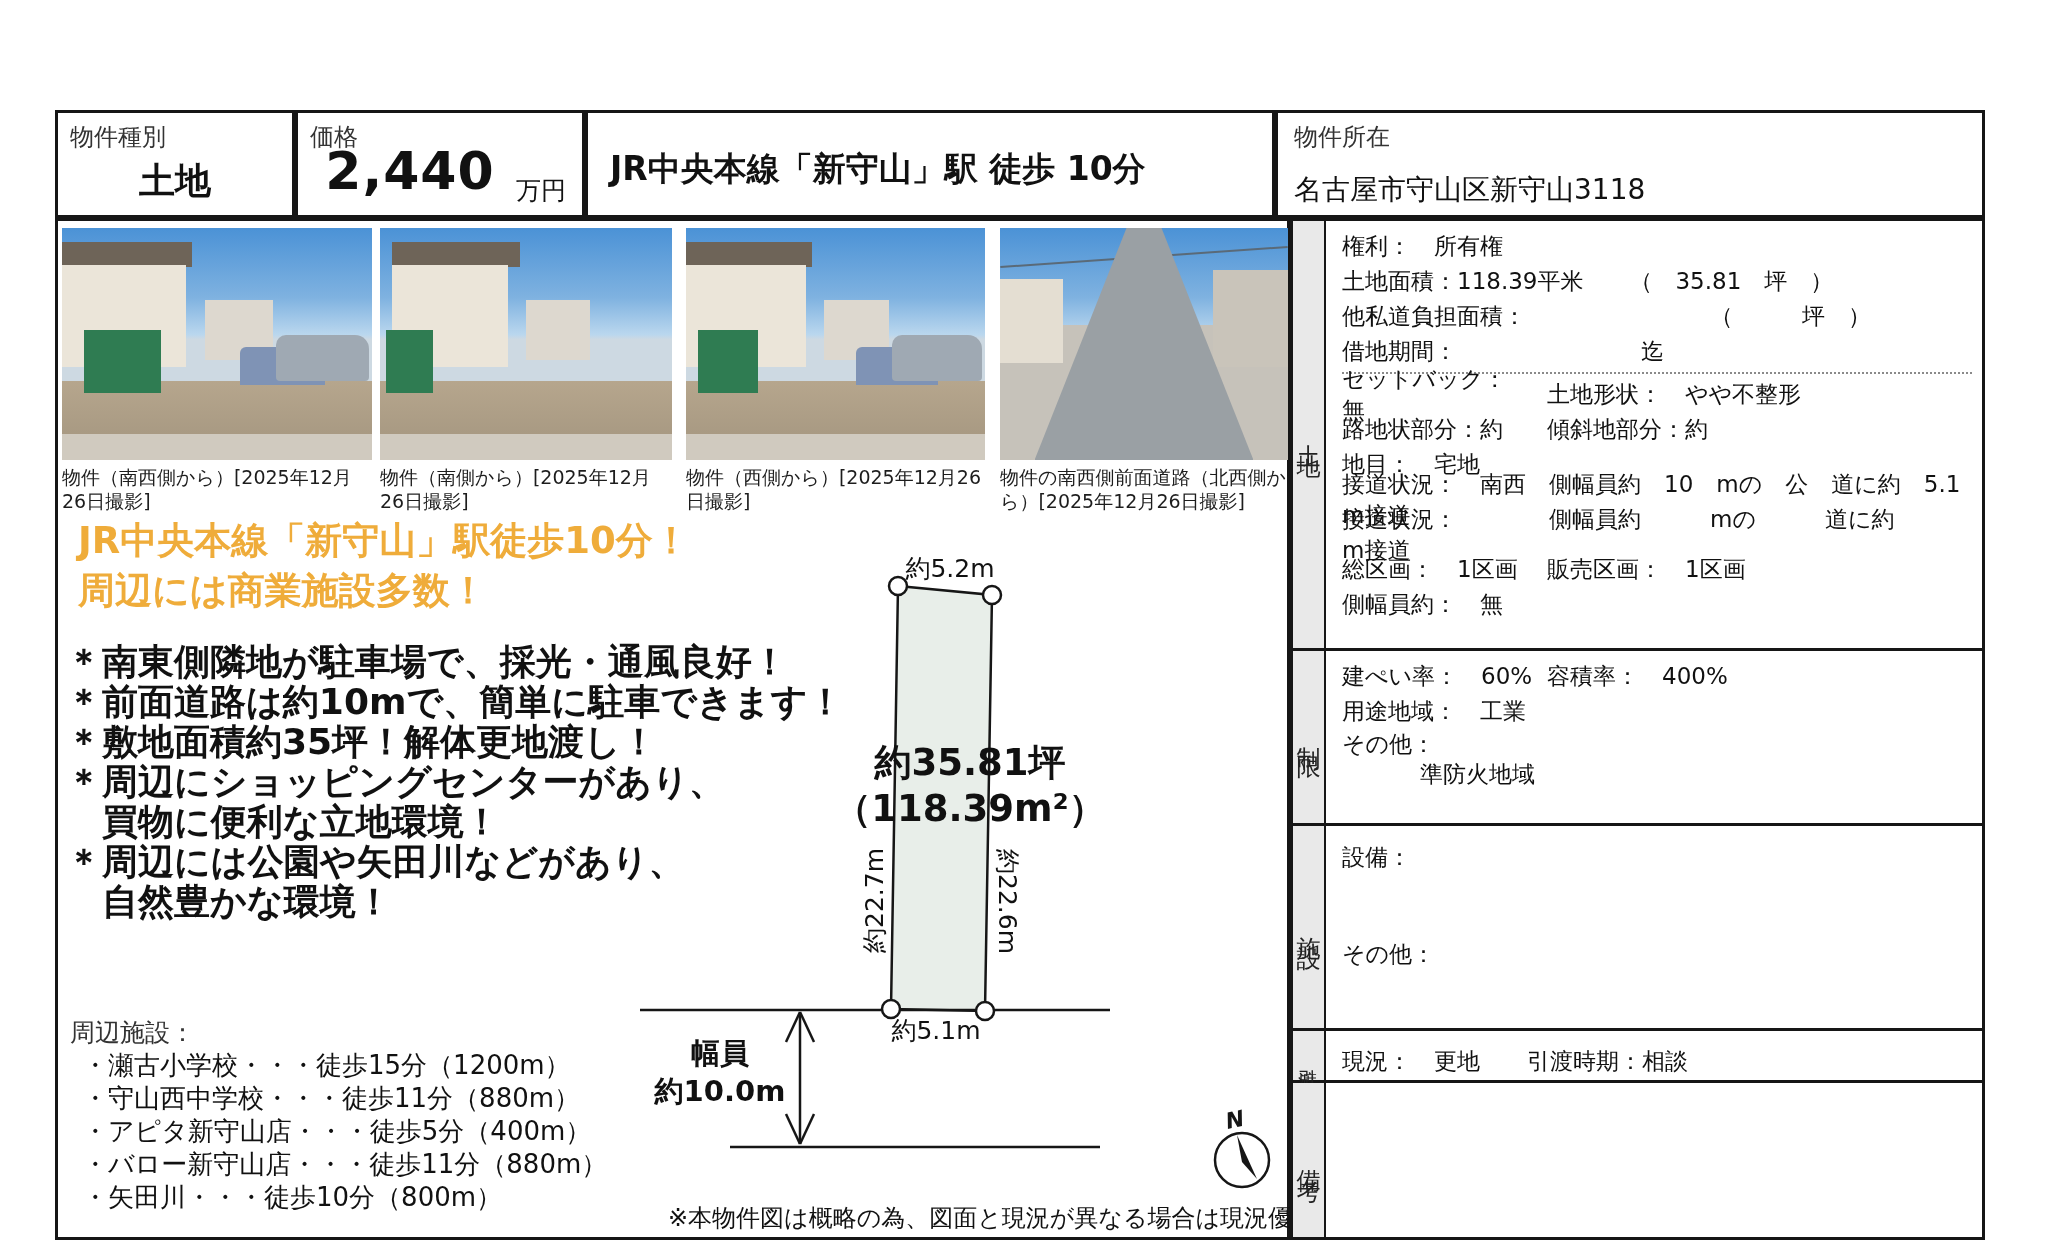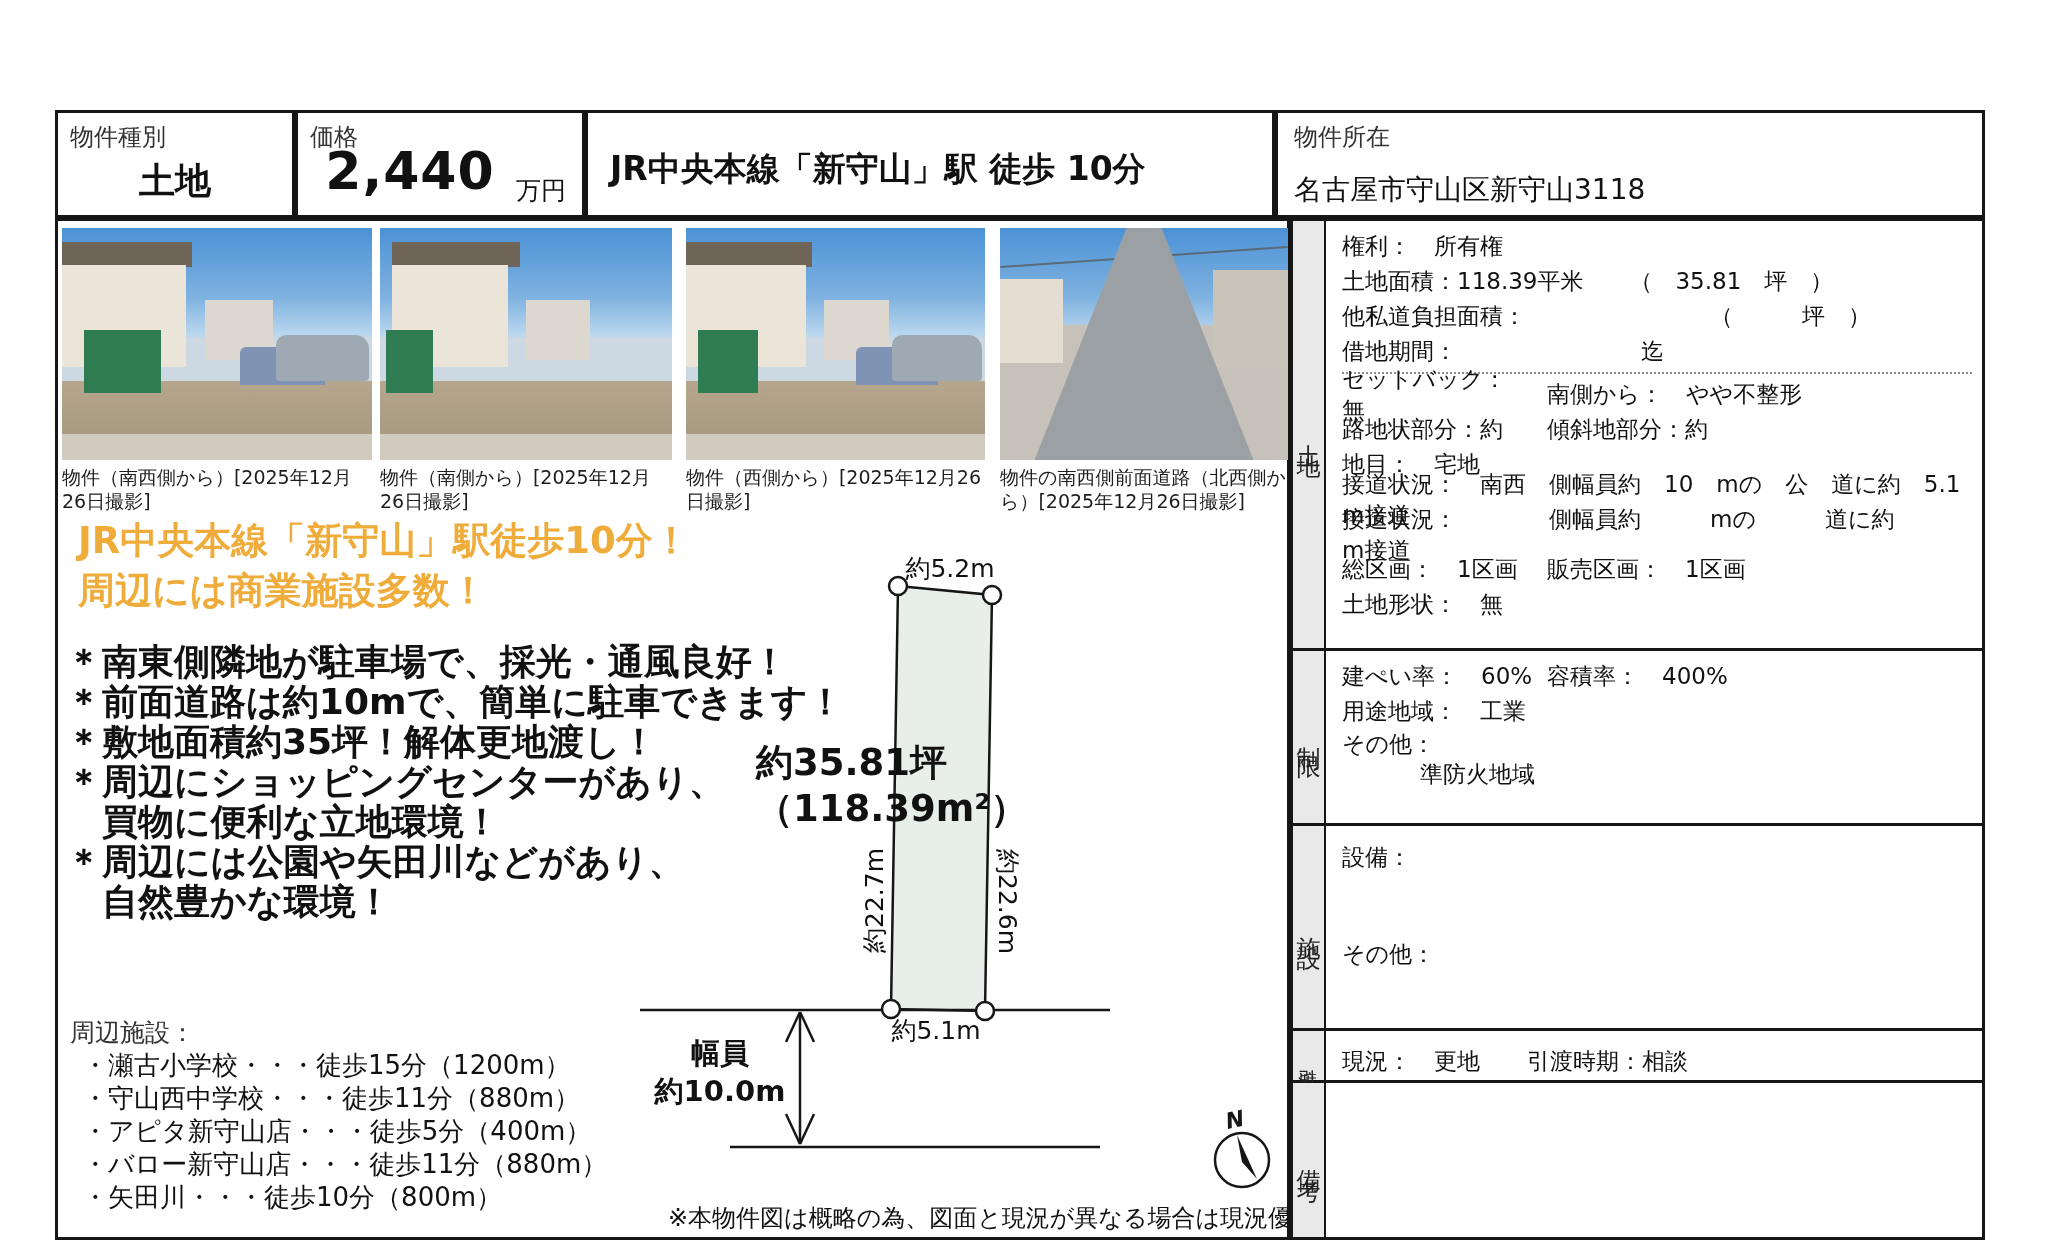--- a/index.html
+++ b/index.html
@@ -31,21 +31,21 @@
   .ph-bldg-r{position:absolute;right:0;top:18%;width:26%;height:42%;background:#c9c4ba;}
   .ph-wire{position:absolute;left:0;right:0;top:12%;height:2px;background:#5a6a78;transform:rotate(-4deg);}
   .caption{position:absolute;top:466px;font-size:19px;line-height:1.25;color:#1d1d1d;}
   
   .hl{position:absolute;left:78px;font-size:37px;font-weight:bold;color:#efac3a;}
   .sp{position:absolute;left:66px;font-size:36px;font-weight:bold;height:40px;}
   .fac-title{position:absolute;left:70px;top:1016px;font-size:25px;color:#333;}
   .fac-item{position:absolute;left:82px;font-size:26px;}
   
   .dlabel{position:absolute;font-size:25px;text-align:center;}
-  .area-label{position:absolute;left:756px;top:740px;width:340px;font-size:37px;font-weight:bold;line-height:46px;}
+  .area-label{position:absolute;left:800px;top:740px;width:340px;text-align:center;font-size:37px;font-weight:bold;line-height:46px;}
   .rot-l{transform:rotate(-90deg);}
   .rot-r{transform:rotate(90deg);}
   .road-w{position:absolute;left:652px;top:1034px;width:136px;text-align:center;font-size:29px;font-weight:bold;line-height:38px;}
   .note{position:absolute;left:668px;top:1202px;font-size:24px;}
   
   #panel{position:absolute;left:1290px;top:218px;width:695px;height:1022px;border:3px solid #161616;box-sizing:border-box;display:flex;flex-direction:column;background:#fff;}
   .section{display:flex;border-bottom:3px solid #161616;box-sizing:border-box;}
   .section:last-child{border-bottom:none;flex:1;}
   .tab{width:31px;background:#e9e9e9;border-right:2px solid #161616;display:flex;align-items:center;justify-content:center;writing-mode:vertical-rl;font-size:24px;letter-spacing:10px;color:#222;}
   .tab.small{font-size:19px;letter-spacing:1px;}
@@ -177,34 +177,34 @@
   <div class="section" style="height:430px;">
     <div class="tab">土地</div>
     <div class="content">
       <div class="row">権利：　所有権</div>
       <div class="row">土地面積：118.39平米　　（　35.81　坪　）</div>
       <div class="row">他私道負担面積：　　　　　　　　（　　　坪　）</div>
       <div class="row">借地期間：　　　　　　　　迄</div>
       <div class="dotted"></div>
       <div class="row">
         <span class="col-l">セットバック：　無</span>
-        <span>南側から：　やや不整形</span>
+        <span>土地形状：　やや不整形</span>
       </div>
       <div class="row">
         <span class="col-l">路地状部分：約</span>
         <span>傾斜地部分：約</span>
       </div>
       <div class="row">地目：　宅地</div>
       <div class="row">接道状況：　南西　側幅員約　10　mの　公　道に約　5.1　m接道</div>
       <div class="row">接道状況：　　　　側幅員約　　　mの　　　道に約　　　　m接道</div>
       <div class="row">
         <span class="col-l">総区画：　1区画</span>
         <span>販売区画：　1区画</span>
       </div>
-      <div class="row">土地形状：　無</div>
+      <div class="row">側幅員約：　無</div>
     </div>
   </div>
 
   <div class="section" style="height:175px;">
     <div class="tab">制限</div>
     <div class="content">
       <div class="row">
         <span class="col-l">建ぺい率：　60%</span>
         <span>容積率：　400%</span>
       </div>

